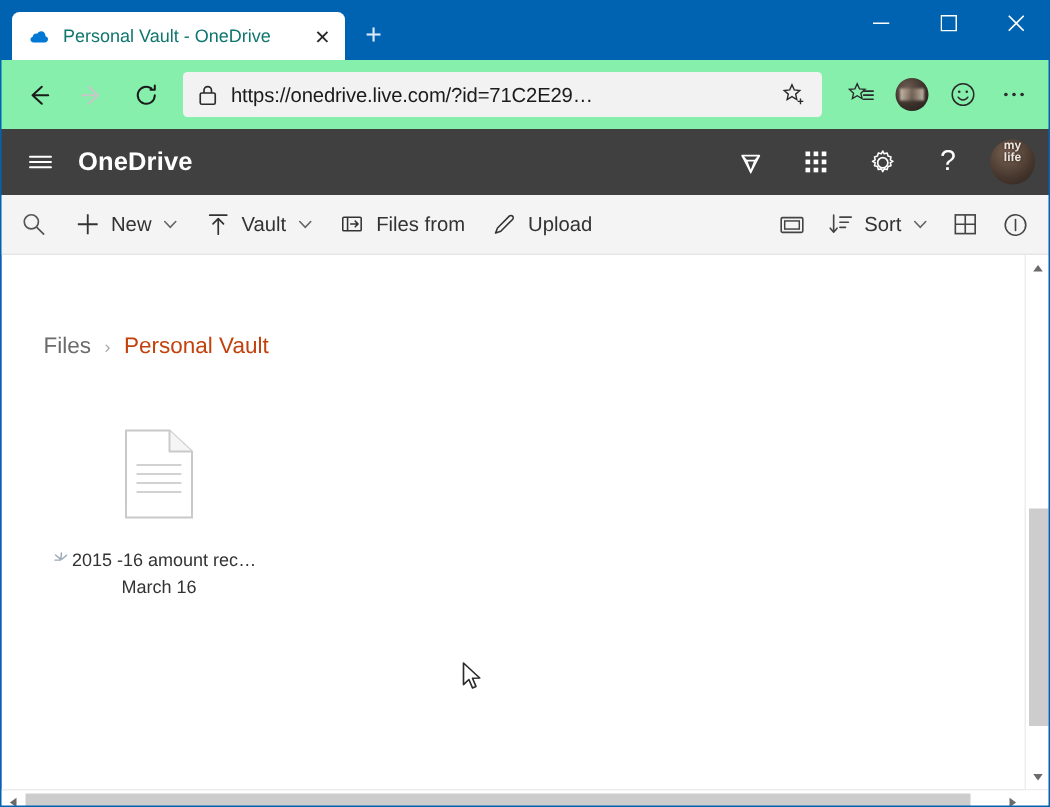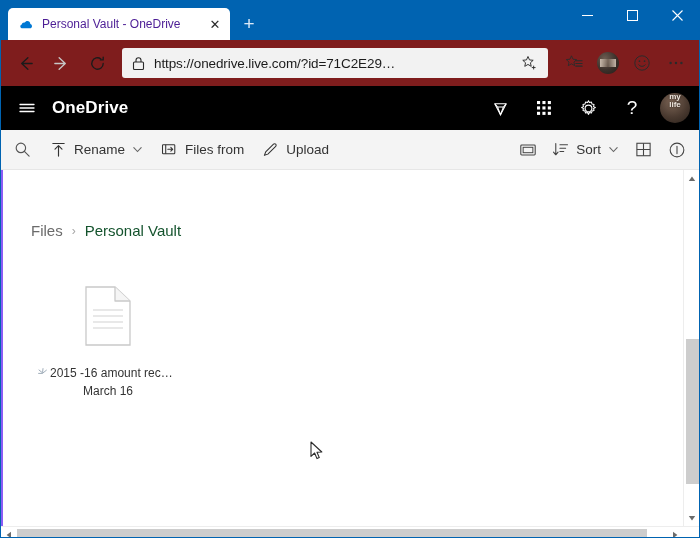--- a/index.html
+++ b/index.html
@@ -44,21 +44,21 @@
     gap: 8px;
   }
   .tab-favicon {
     width: 16px; height: 16px;
     flex: 0 0 16px;
     display: flex; align-items: center; justify-content: center;
   }
   .tab-title {
     flex: 1;
     font-size: 12px;
-    color: #4c1d95;
+    color: #0f766e;
     white-space: nowrap;
     overflow: hidden;
     text-overflow: ellipsis;
   }
   .tab-close {
     width: 18px; height: 18px;
     flex: 0 0 18px;
     display: flex; align-items: center; justify-content: center;
     color: #2b2b2b;
     font-size: 13px;
@@ -81,21 +81,21 @@
   .winbtn {
     width: 45px; height: 30px;
     display: flex; align-items: center; justify-content: center;
     color: #ffffff;
   }
   .winbtn svg { display: block; }
 
   
   .browser-toolbar {
     height: 46px;
-    background: #7f1d1d;
+    background: #86efac;
     display: flex;
     align-items: center;
     padding: 0 8px;
     gap: 2px;
   }
   .navbtn {
     width: 34px; height: 34px;
     display: flex; align-items: center; justify-content: center;
     border-radius: 3px;
     color: #1b1b1b;
@@ -149,21 +149,21 @@
     content: "";
     position: absolute;
     left: 3px; top: 7px; right: 3px; height: 8px;
     background: linear-gradient(90deg, rgba(220,205,190,.85), rgba(160,140,120,.35), rgba(230,215,200,.8));
     filter: blur(0.6px);
   }
 
   
   .suitebar {
     height: 44px;
-    background: #000000;
+    background: #404040;
     display: flex;
     align-items: center;
     padding: 0 10px 0 6px;
   }
   .hamburger {
     width: 42px; height: 44px;
     display: flex; align-items: center; justify-content: center;
   }
   .brand {
     color: #ffffff;
@@ -230,32 +230,32 @@
   .content-wrap {
     position: relative;
     height: 356px;
     background: #ffffff;
     display: flex;
   }
   .content {
     flex: 1;
     position: relative;
     overflow: hidden;
-    border-left: 3px solid #8b5cf6;
+    border-left: 1px solid #8b5cf6;
   }
   .breadcrumb {
     display: flex;
     align-items: center;
     gap: 9px;
     padding: 52px 0 0 28px;
     font-size: 15px;
     color: #6b6b6b;
   }
   .breadcrumb .sep { color: #a6a6a6; font-size: 12px; }
-  .crumb-current { color: #14532d; }
+  .crumb-current { color: #c2410c; }
 
   .tile {
     position: absolute;
     left: 30px; top: 110px;
     width: 150px;
     display: flex;
     flex-direction: column;
     align-items: center;
   }
   .thumb {
@@ -486,29 +486,42 @@
   <div class="commandbar">
     <div class="cmd" style="padding:0 10px;">
       <span class="glyph neutral">
         <svg width="17" height="17" viewBox="0 0 18 18">
           <circle cx="7.3" cy="7.3" r="5" fill="none" stroke="#555" stroke-width="1.2"></circle>
           <path d="M11 11 L16 16" stroke="#555" stroke-width="1.2" stroke-linecap="round"></path>
         </svg>
       </span>
     </div>
 
+    <div class="cmd">
+      <span class="glyph neutral">
+        <svg width="17" height="17" viewBox="0 0 18 18">
+            <path d="M9 2 V16 M2 9 H16" stroke="#333" stroke-width="1.3"></path>
+          </svg>
+      </span>
+      <span>New</span>
+      <span class="chev">
+        <svg width="11" height="11" viewBox="0 0 12 12">
+            <path d="M2 4 L6 8.2 L10 4" stroke="#666" stroke-width="1.2" fill="none" stroke-linecap="round"></path>
+          </svg>
+      </span>
+    </div>
 
     <div class="cmd">
       <span class="glyph neutral">
         <svg width="17" height="17" viewBox="0 0 18 18">
           <path d="M3 2.6 H15" stroke="#333" stroke-width="1.2" stroke-linecap="round"></path>
           <path d="M9 5 V16 M5.3 8.7 L9 5 L12.7 8.7" stroke="#333" stroke-width="1.2" fill="none" stroke-linecap="round" stroke-linejoin="round"></path>
         </svg>
       </span>
-      <span>Rename</span>
+      <span>Vault</span>
       <span class="chev">
         <svg width="11" height="11" viewBox="0 0 12 12">
             <path d="M2 4 L6 8.2 L10 4" stroke="#666" stroke-width="1.2" fill="none" stroke-linecap="round"></path>
           </svg>
       </span>
     </div>
 
     <div class="cmd">
       <span class="glyph neutral">
         <svg width="17" height="17" viewBox="0 0 18 18">

